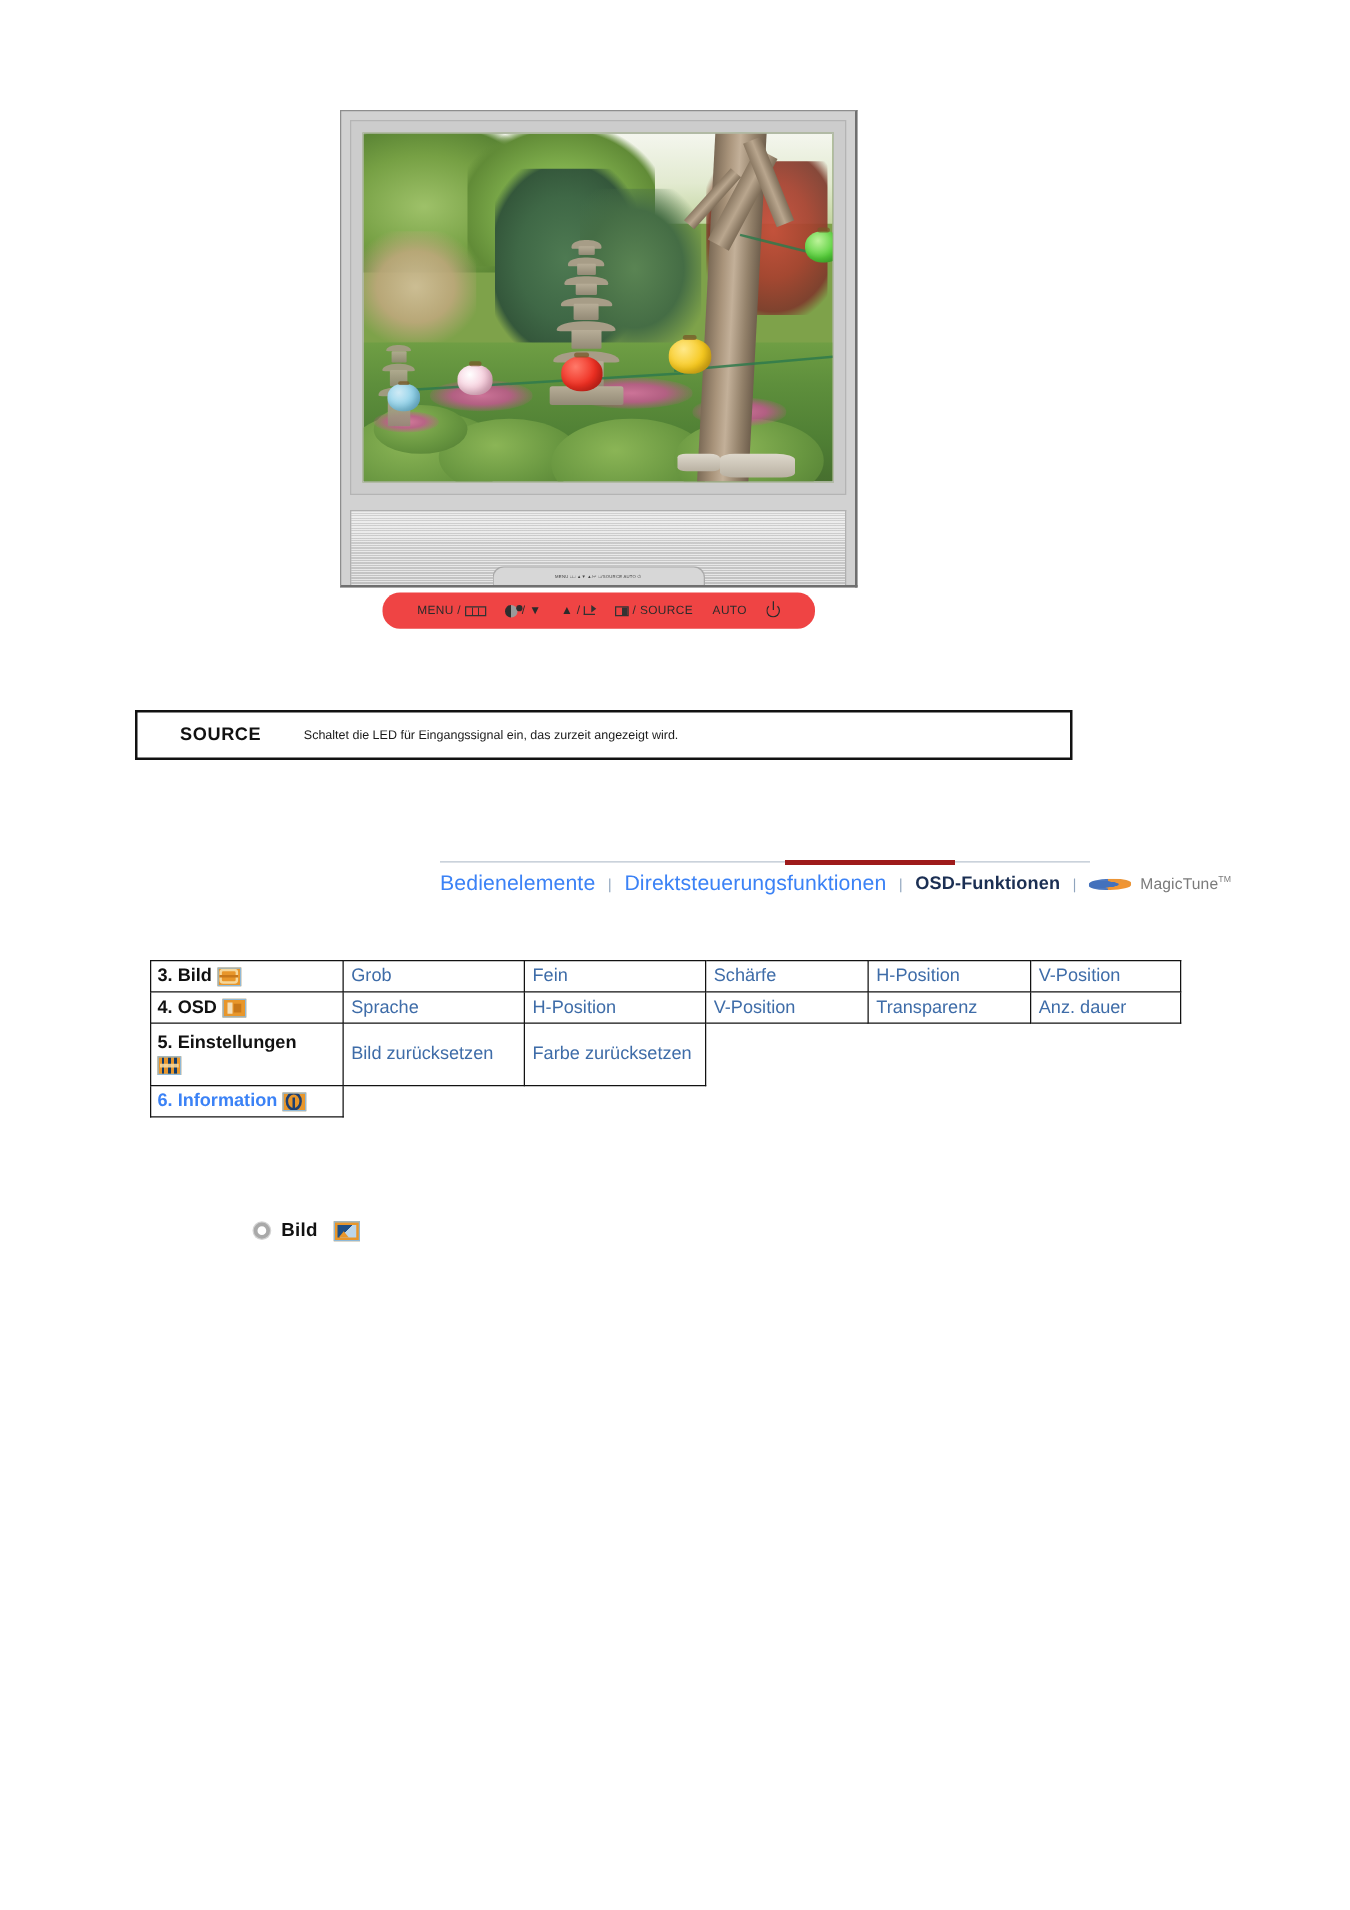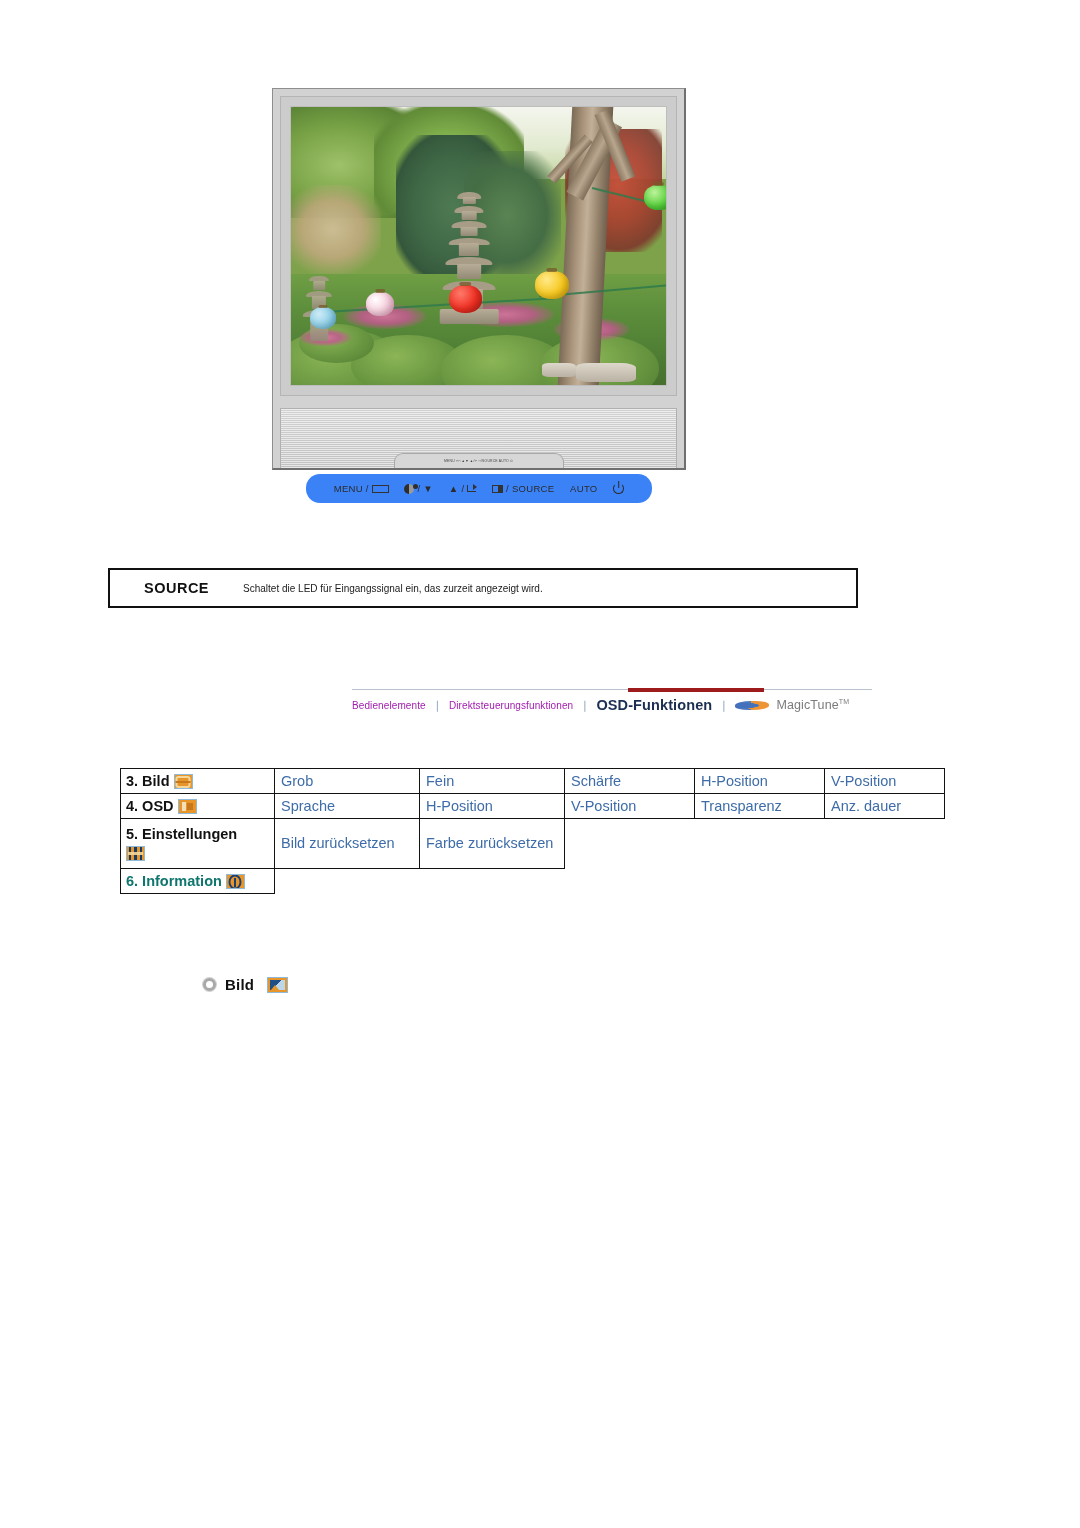--- a/index.html
+++ b/index.html
@@ -176,21 +176,21 @@
     overflow: hidden;
   }
 
   
   #control-legend {
     position: absolute;
     left: 306px;
     top: 474px;
     width: 346px;
     height: 29px;
-    background: #3b82f6;
+    background: #ef4444;
     border-radius: 14px;
     display: flex;
     align-items: center;
     justify-content: space-evenly;
     padding: 0 12px;
   }
   .ctl {
     display: flex;
     align-items: center;
     gap: 3px;
@@ -309,22 +309,22 @@
   }
   .nav-row {
     position: absolute;
     left: 0; top: 9px;
     display: flex;
     align-items: center;
     gap: 7px;
     white-space: nowrap;
   }
   .nav-link {
-    font-size: 10px;
-    color: #a21caf;
+    font-size: 17px;
+    color: #3b82f6;
     letter-spacing: .1px;
   }
   .nav-sep { color: #8fa4bd; font-size: 11px; }
   .nav-active {
     font-size: 14.5px;
     font-weight: bold;
     color: #1b2f53;
     letter-spacing: .1px;
   }
   .mt-logo {
@@ -370,21 +370,21 @@
     vertical-align: middle;
     white-space: nowrap;
   }
   #osd-table td.b { border: 1.6px solid #121212; }
   #osd-table td.blank { border: none; }
   #osd-table td.cat {
     font-weight: bold;
     color: #111111;
     padding-left: 5px;
   }
-  #osd-table td.cat.link { color: #0f766e; margin-top: 36px; }
+  #osd-table td.cat.link { color: #3b82f6; margin-top: 36px; }
   #osd-table td.two-line { height: 50px; line-height: 1.28; white-space: normal; }
   #osd-table td.cat.two-line { white-space: normal; line-height: 1.25; }
   .col1 { width: 154px; }
   .col2 { width: 145px; }
   .col3 { width: 145px; }
   .col4 { width: 130px; }
   .col5 { width: 130px; }
   .col6 { width: 120px; }
 
   

